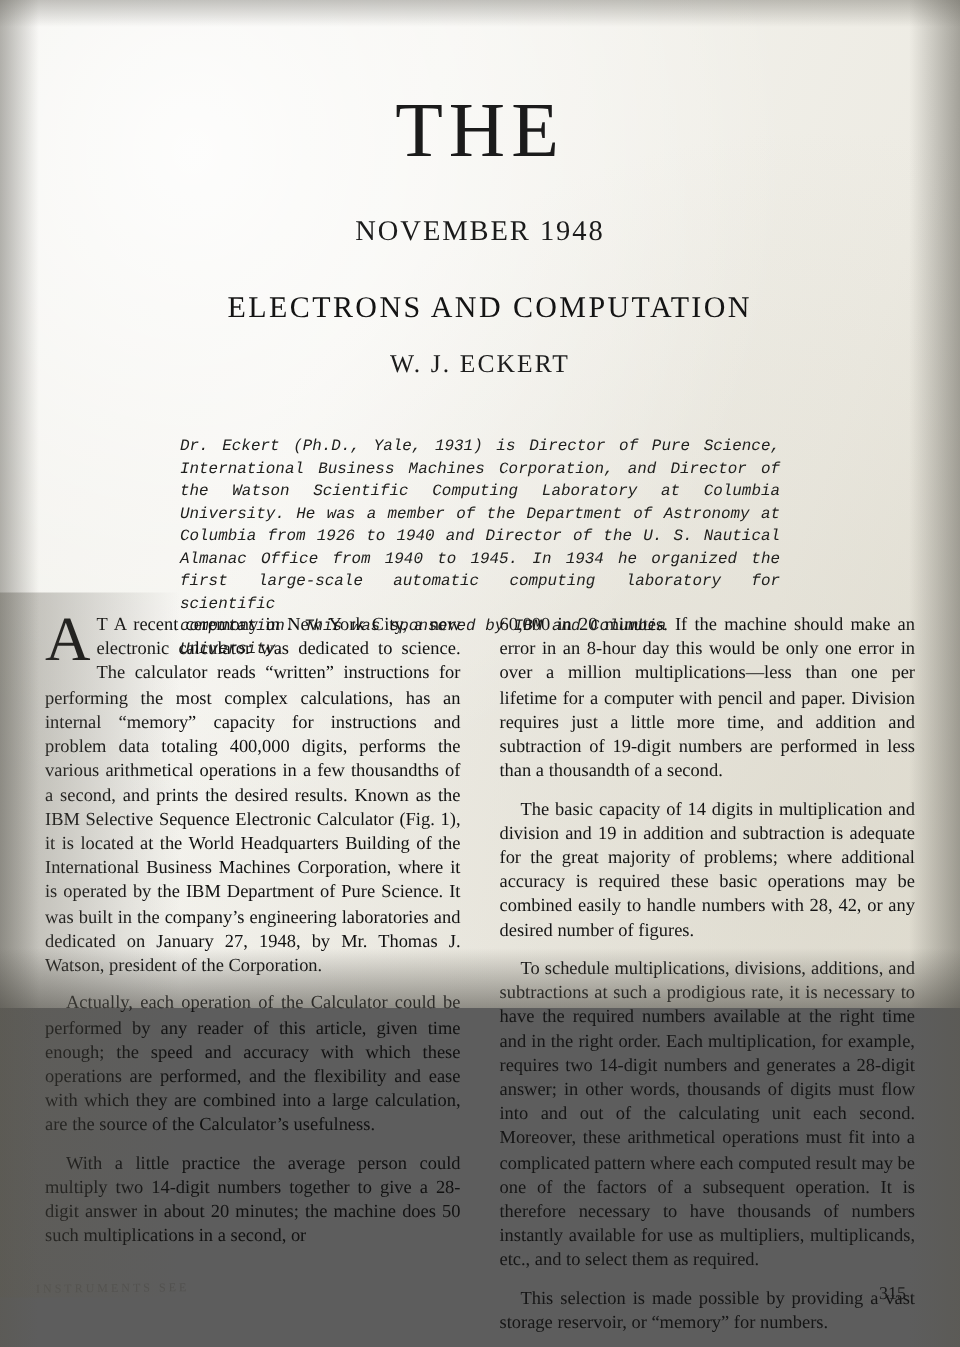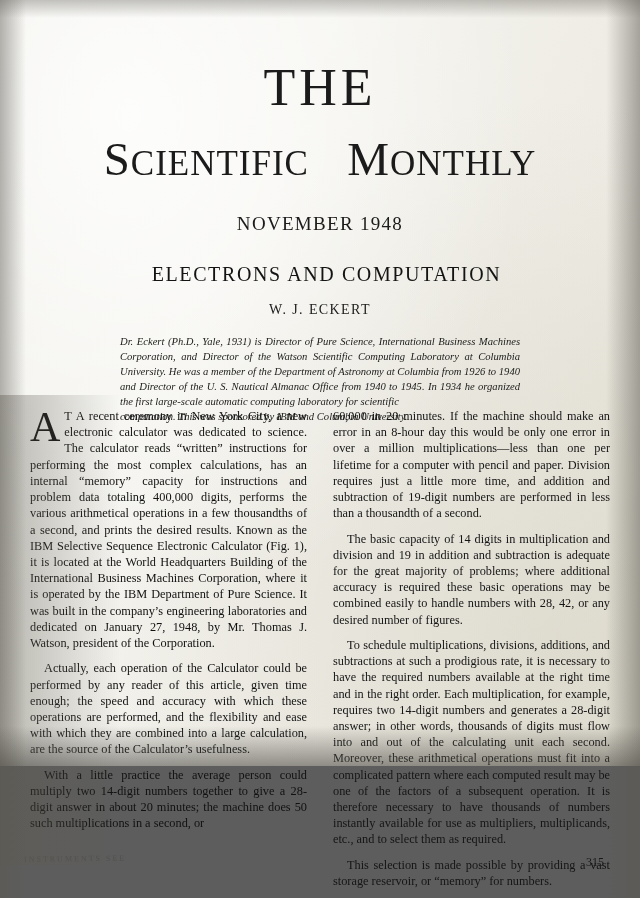--- a/index.html
+++ b/index.html
@@ -9,21 +9,21 @@
   }
   body {
     width: 640px;
     height: 898px;
     overflow: hidden;
     font-family: "Liberation Serif", serif;
   }
   .page {
     position: relative;
     width: 640px;
-    height: 766px;
+    height: 672px;
     background: #f2f1ec;
     background-image:
       radial-gradient(ellipse at 20% 15%, rgba(255,255,255,0.85) 0%, rgba(255,255,255,0) 55%),
       radial-gradient(ellipse at 85% 85%, rgba(214,210,196,0.55) 0%, rgba(255,255,255,0) 60%),
       linear-gradient(110deg, #efeee8 0%, #f4f3ee 35%, #edebe3 75%, #e4e1d6 100%);
     box-sizing: border-box;
   }
   
   .edge-left {
     position: absolute; left: 0; top: 0; width: 26px; height: 898px;
@@ -85,33 +85,34 @@
   .article-title {
     text-align: center;
     font-size: 20px;
     letter-spacing: 1.6px;
     margin-top: 28px;
     color: #141414;
     padding-left: 13px;
   }
   .article-author {
     text-align: center;
-    font-size: 14px;
+    font-size: 17px;
     letter-spacing: 1.4px;
     margin-top: 16px;
     color: #1d1d1d;
   }
   .bio {
     width: 400px;
-    margin: 16px auto 0 auto;
+    margin: 38px auto 0 auto;
     font-style: italic;
     font-size: 10.6px;
     line-height: 1.42;
     text-align: justify;
     color: #20201e;
+    font-family: Liberation Mono, monospace;
   }
   .bio .last {
     text-align: left;
     display: block;
   }
 
   
   .columns {
     position: absolute;
     left: 30px;
@@ -176,21 +177,20 @@
   }
 </style>
 </head>
 <body>
 
 <div class="page">
   <div class="content">
 
     <div class="masthead">
       <div class="mast-the">THE</div>
-      <div class="mast-title"><span>S</span><span class="small">CIENTIFIC</span>&nbsp; &nbsp;<span>M</span><span class="small">ONTHLY</span></div>
       <div class="mast-date">NOVEMBER 1948</div>
     </div>
 
     <div class="article-title">ELECTRONS AND COMPUTATION</div>
     <div class="article-author">W. J. ECKERT</div>
 
     <div class="bio">
       <span>Dr. Eckert (Ph.D., Yale, 1931) is Director of Pure Science, International Business Machines Corporation, and Director of the Watson Scientific Computing Laboratory at Columbia University. He was a member of the Department of Astronomy at Columbia from 1926 to 1940 and Director of the U. S. Nautical Almanac Office from 1940 to 1945. In 1934 he organized the first large-scale automatic computing laboratory for scientific</span>
       <span class="last">computation. This was sponsored by IBM and Columbia University.</span>
     </div>

